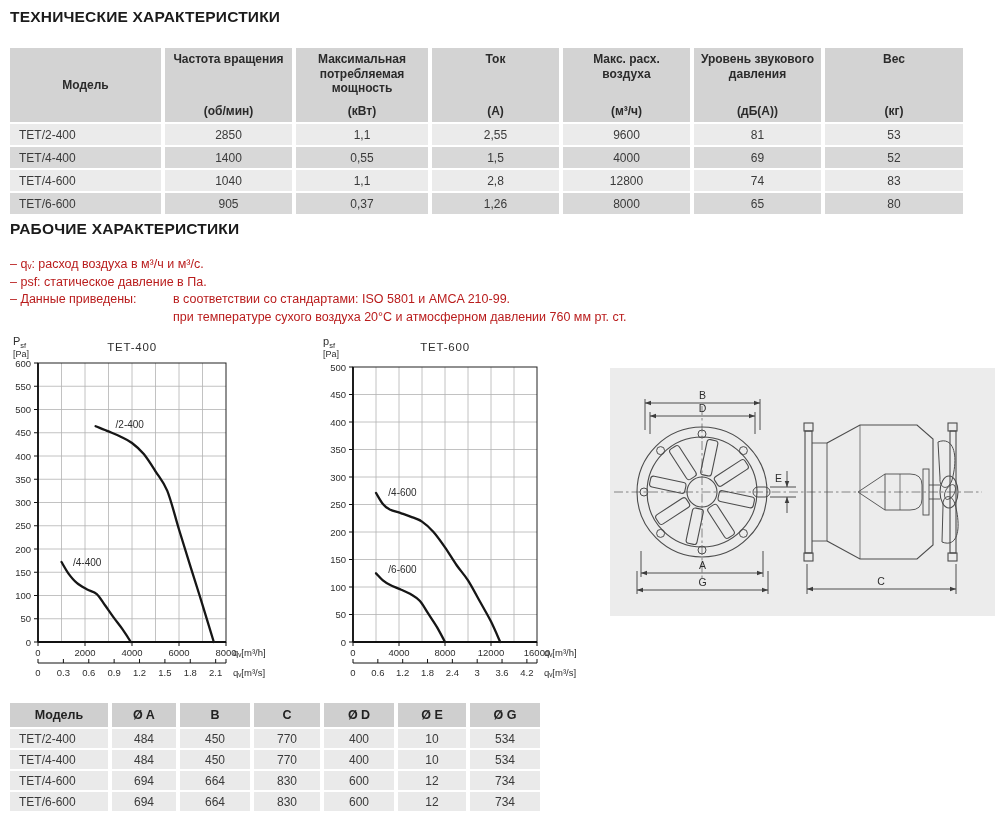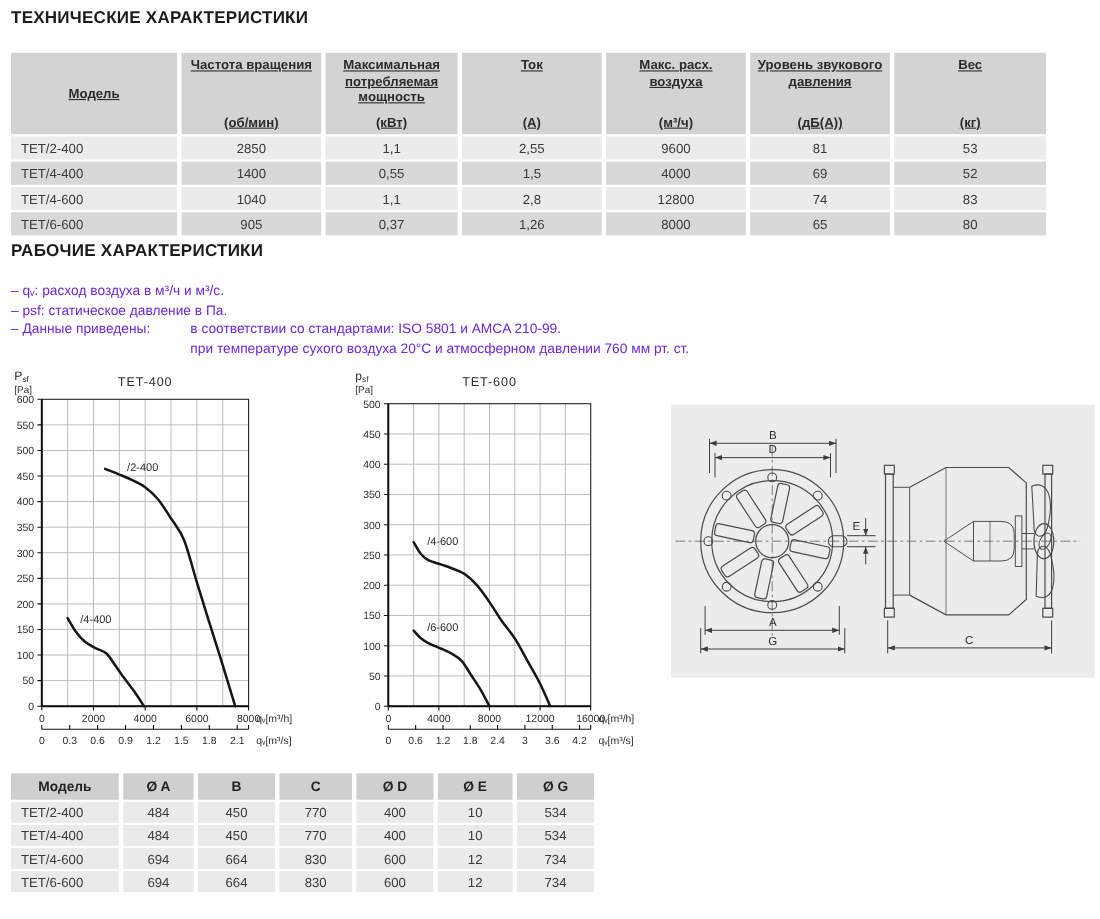--- a/index.html
+++ b/index.html
@@ -5,33 +5,33 @@
   html,body{margin:0;padding:0;background:#fff;}
   body{font-family:"Liberation Sans","DejaVu Sans",sans-serif;color:#222;}
   .page{position:relative;width:1000px;height:835px;background:#fff;overflow:hidden;padding-left:44px;}
   h1,h2{position:absolute;margin:0;font-size:15.5px;font-weight:bold;color:#1b1b1b;letter-spacing:.2px;}
   h1{left:10px;top:8px;}
   h2{left:10px;top:220px;}
 
   table{position:absolute;border-collapse:separate;border-spacing:4px 2px;}
   th,td{font-size:12px;}
   .tech{left:6px;top:46px;}
-  .tech th{background:#d3d3d3;padding:0;vertical-align:top;font-weight:600;color:#2b2b2b;text-decoration:underline;}
+  .tech th{background:#d3d3d3;padding:0;vertical-align:top;font-weight:600;color:#2b2b2b;}
   .tech th .hc{display:flex;flex-direction:column;justify-content:space-between;height:66px;padding:4px 6px;line-height:14.5px;}
   .tech th:first-child .hc{justify-content:center;}
   .tech th .u{font-weight:600;}
   .tech th:nth-child(1){width:151px}.tech th:nth-child(2){width:127px}
-  .tech th:nth-child(3){width:120px}.tech th:nth-child(4){width:127px}
+  .tech th:nth-child(3){width:132px}.tech th:nth-child(4){width:127px}
   .tech th:nth-child(5){width:127px}.tech th:nth-child(6){width:127px}
   .tech th:nth-child(7){width:138px}
   .tech td{background:#ebebeb;height:19px;text-align:center;color:#3a3a3a;padding:1px 4px;}
   .tech tbody tr:nth-child(even) td{background:#d8d8d8;}
   .tech td:first-child{text-align:left;padding-left:9px;}
 
-  .notes{position:absolute;left:10px;top:256px;font-size:12.5px;color:#6d28d9;line-height:17.5px;}
+  .notes{position:absolute;left:10px;top:256px;font-size:12.5px;color:#b91c1c;line-height:17.5px;}
   .notes .nlabel{display:inline-block;width:163px;}
   .notes .indent{margin-left:163px;text-align:center;}
 
   .chart{position:absolute;top:333px;}
   #chart-1{left:0px;}
   #chart-2{left:310px;}
   svg{font-family:"Liberation Sans","DejaVu Sans",sans-serif;}
   svg text{fill:#2e2e2e;}
 
   .panel{position:absolute;left:610px;top:368px;width:385px;height:248px;background:#ececec;}

